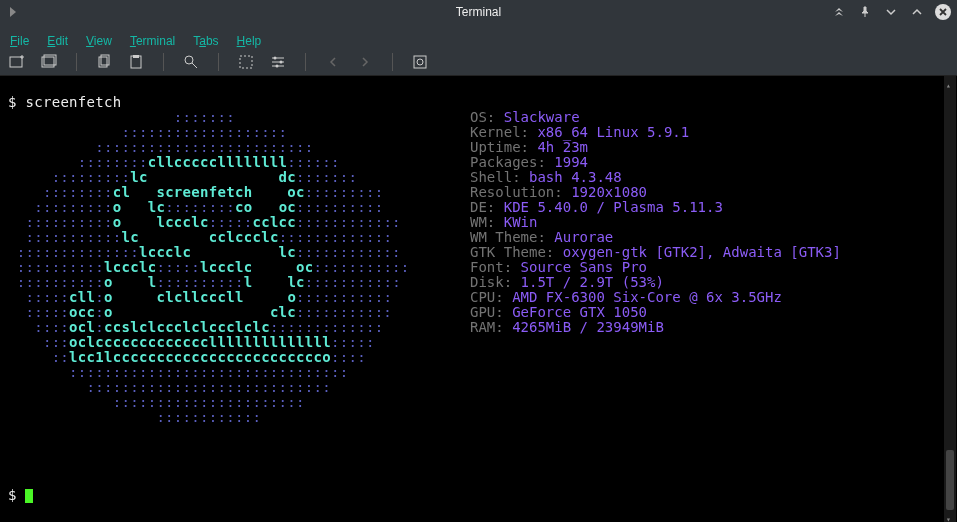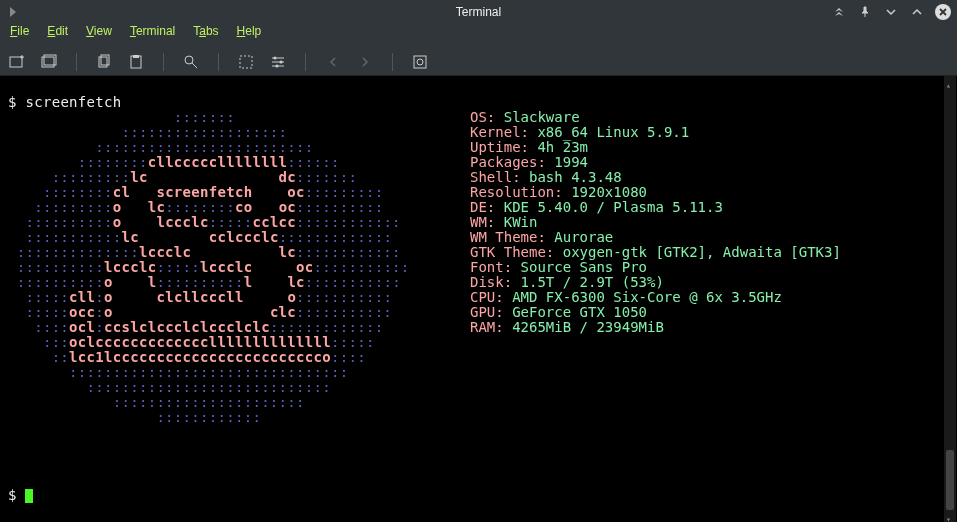--- a/index.html
+++ b/index.html
@@ -52,24 +52,24 @@
     background: #ddd;
     border-radius: 50%;
     color: #333;
     width: 16px; height: 16px;
     font-weight: bold;
   }
   .menubar {
     height: 24px;
     background: #31363b;
     display: flex;
-    align-items: flex-start;
+    align-items: flex-end;
     padding: 0 10px;
     gap: 18px;
-    color: #bef264;
+    color: #14b8a6;
     font-size: 12px;
   }
   .menubar span.menu-item {
     cursor: pointer;
   }
   .menubar span.menu-item u {
     text-decoration: underline;
   }
   .toolbar {
     height: 28px;
@@ -102,32 +102,32 @@
     font-size: 14px;
     line-height: 15px;
     color: #eee;
     overflow: hidden;
   }
   .terminal-content { white-space: pre; letter-spacing: 0.3px; }
   .ascii-art {
     color: #5a5fbf;
   }
   .ascii-bold {
-    color: #fca5a5;
+    color: #5eead4;
     font-weight: bold;
   }
   .info-block {
     position: absolute;
     left: 470px;
     top: 34px;
     white-space: pre;
     line-height: 15px;
   }
-  .info-key { color: #fca5a5; }
-  .info-val { color: #86efac; }
+  .info-key { color: #737373; }
+  .info-val { color: #8b5cf6; }
   .prompt-line .dollar { color: #eee; }
   .cursor {
     display: inline-block;
     width: 8px;
     height: 14px;
     background: #4af626;
     vertical-align: text-bottom;
   }
   .scrollbar {
     position: absolute;

